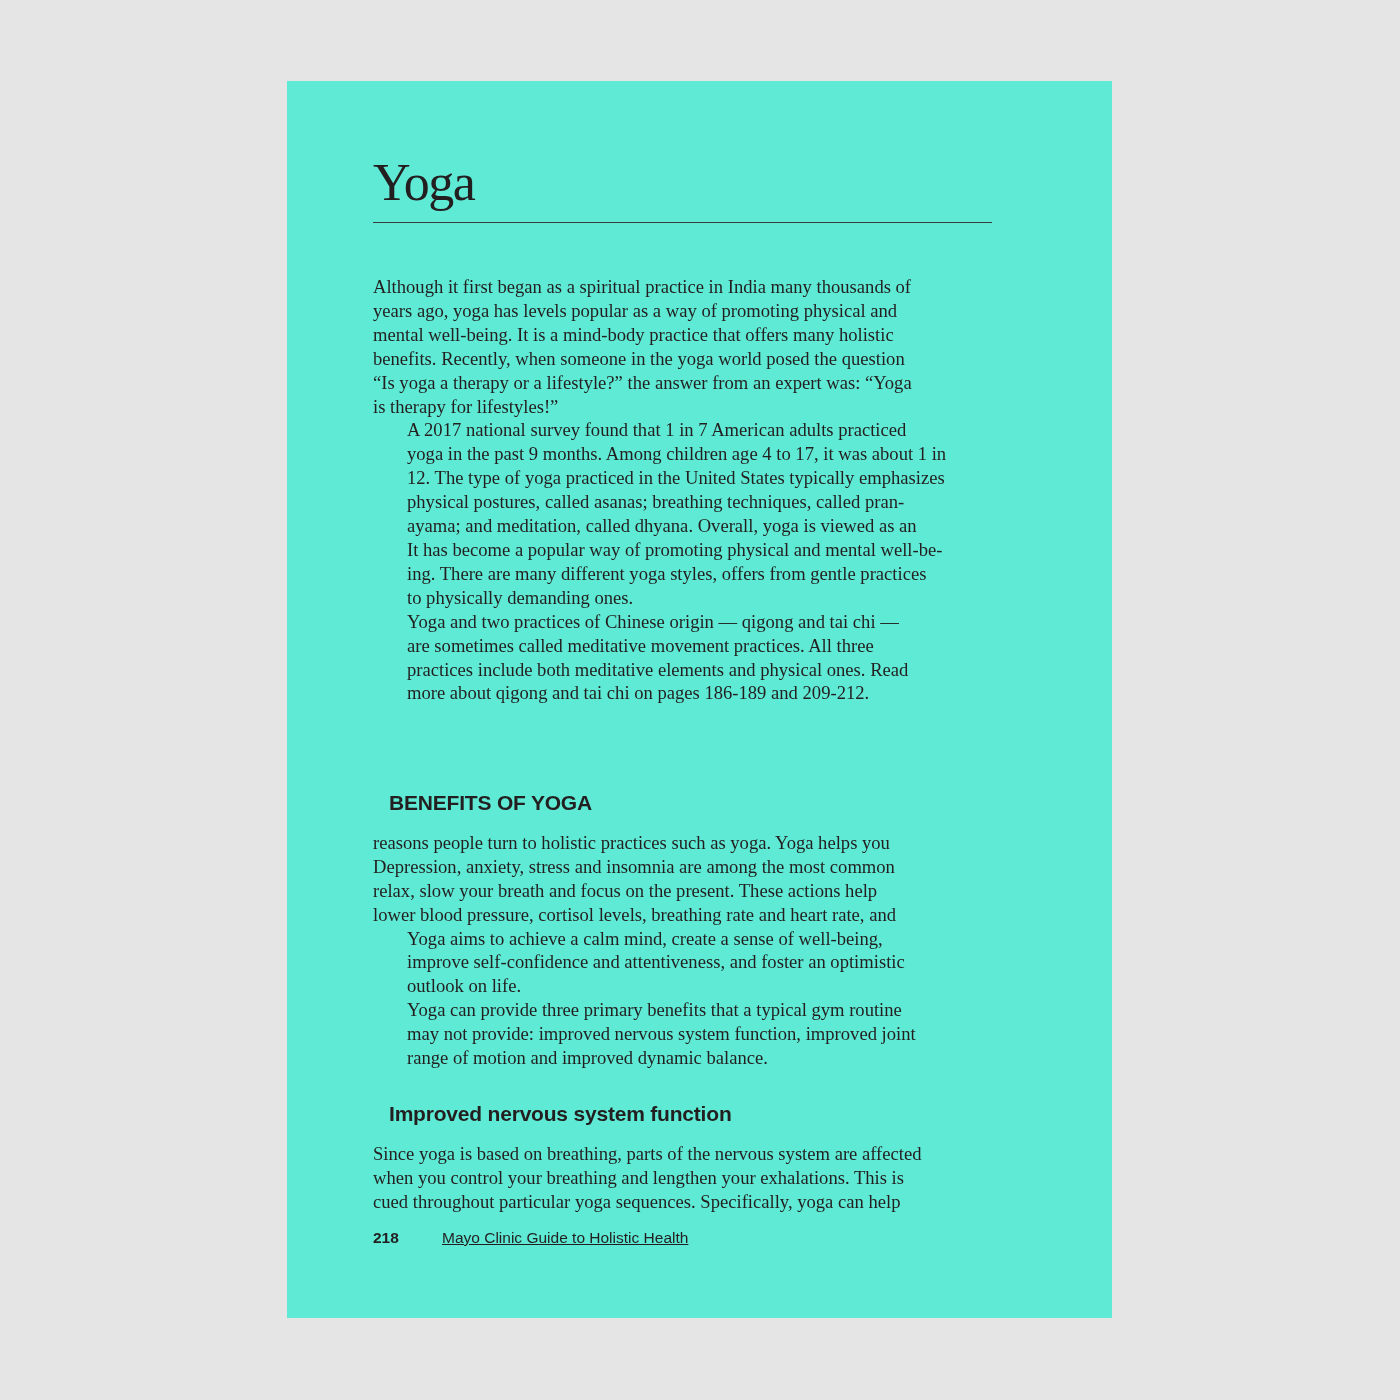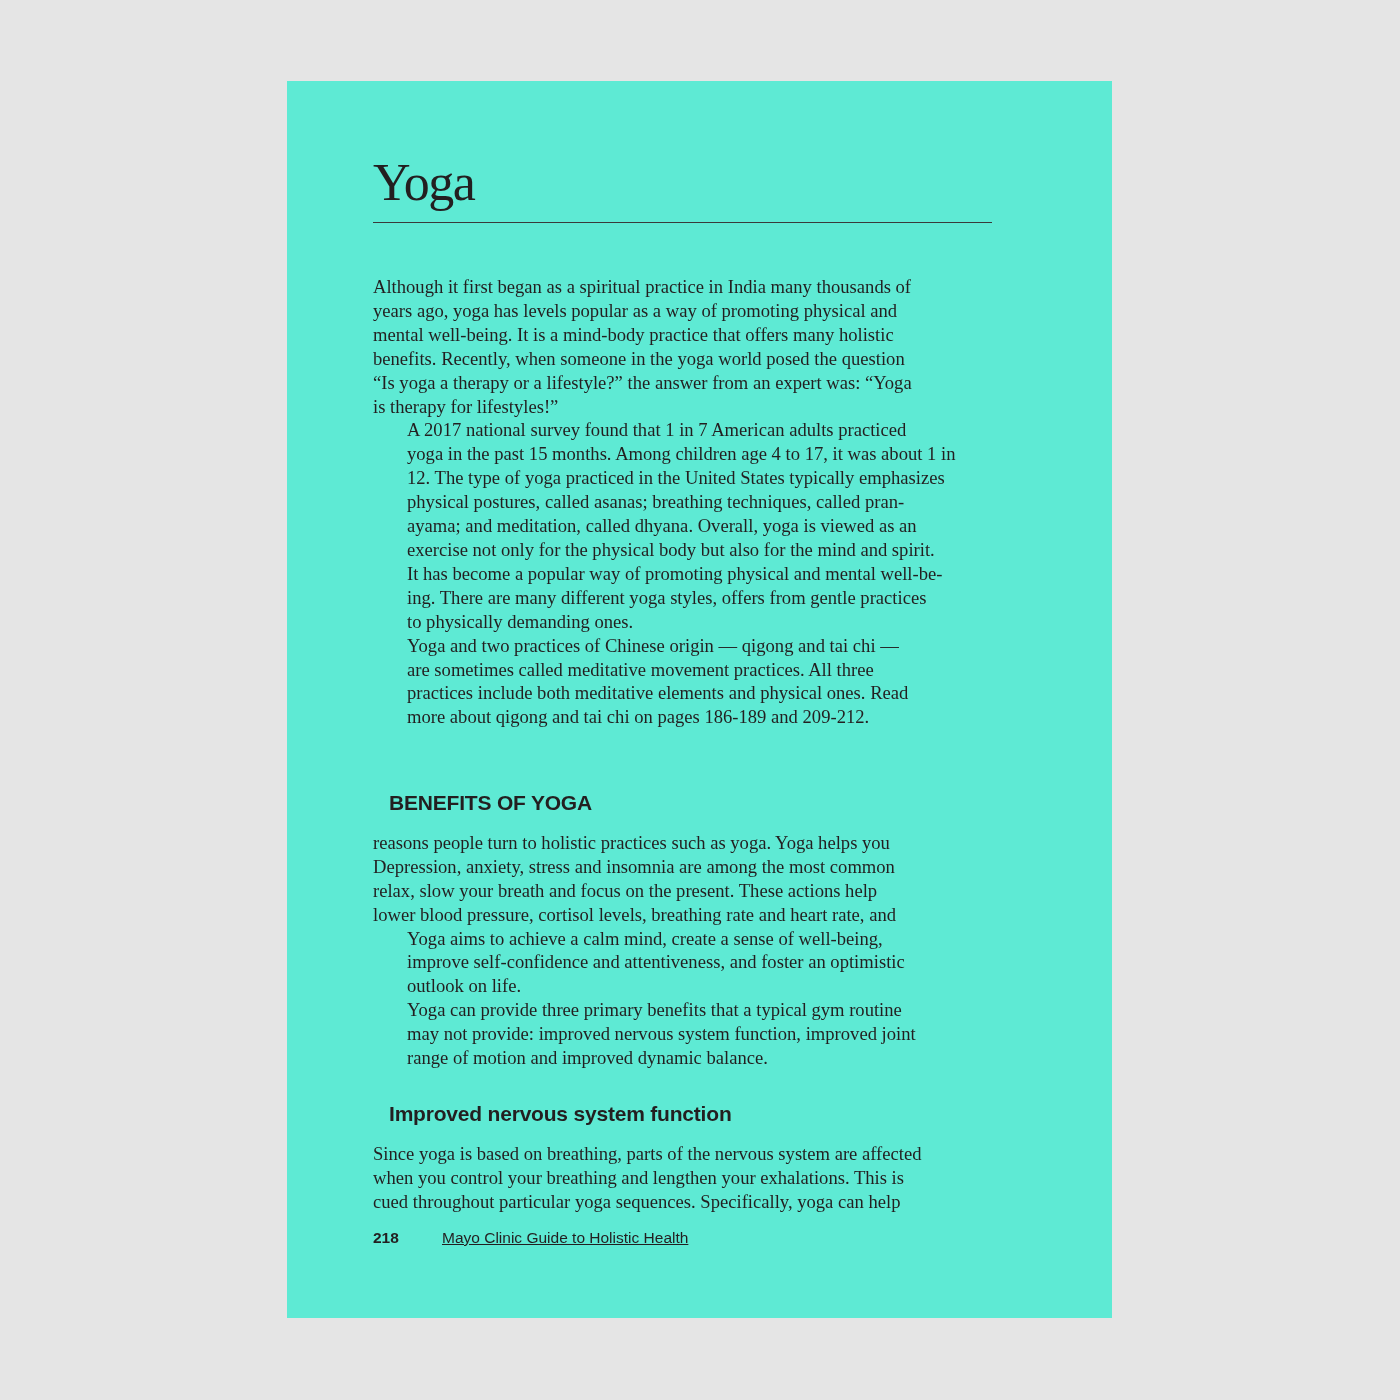--- a/index.html
+++ b/index.html
@@ -27,25 +27,24 @@
     <p class="">
         <span class="line">Although it first began as a spiritual practice in India many thousands of</span>
         <span class="line">years ago, yoga has levels popular as a way of promoting physical and</span>
         <span class="line">mental well-being. It is a mind-body practice that offers many holistic</span>
         <span class="line">benefits. Recently, when someone in the yoga world posed the question</span>
         <span class="line">“Is yoga a therapy or a lifestyle?” the answer from an expert was: “Yoga</span>
         <span class="line">is therapy for lifestyles!”</span>
       </p>
     <p class="indent">
         <span class="line">A 2017 national survey found that 1 in 7 American adults practiced</span>
-        <span class="line">yoga in the past 15 months. Among children age 4 to 17, it was about 1 in</span>
+        <span class="line">yoga in the past 9 months. Among children age 4 to 17, it was about 1 in</span>
         <span class="line">12. The type of yoga practiced in the United States typically emphasizes</span>
         <span class="line">physical postures, called asanas; breathing techniques, called pran-</span>
         <span class="line">ayama; and meditation, called dhyana. Overall, yoga is viewed as an</span>
-        <span class="line">exercise not only for the physical body but also for the mind and spirit.</span>
         <span class="line">It has become a popular way of promoting physical and mental well-be-</span>
         <span class="line">ing. There are many different yoga styles, offers from gentle practices</span>
         <span class="line">to physically demanding ones.</span>
       </p>
     <p class="indent">
         <span class="line">Yoga and two practices of Chinese origin — qigong and tai chi —</span>
         <span class="line">are sometimes called meditative movement practices. All three</span>
         <span class="line">practices include both meditative elements and physical ones. Read</span>
         <span class="line">more about qigong and tai chi on pages 186-189 and 209-212.</span>
       </p>

